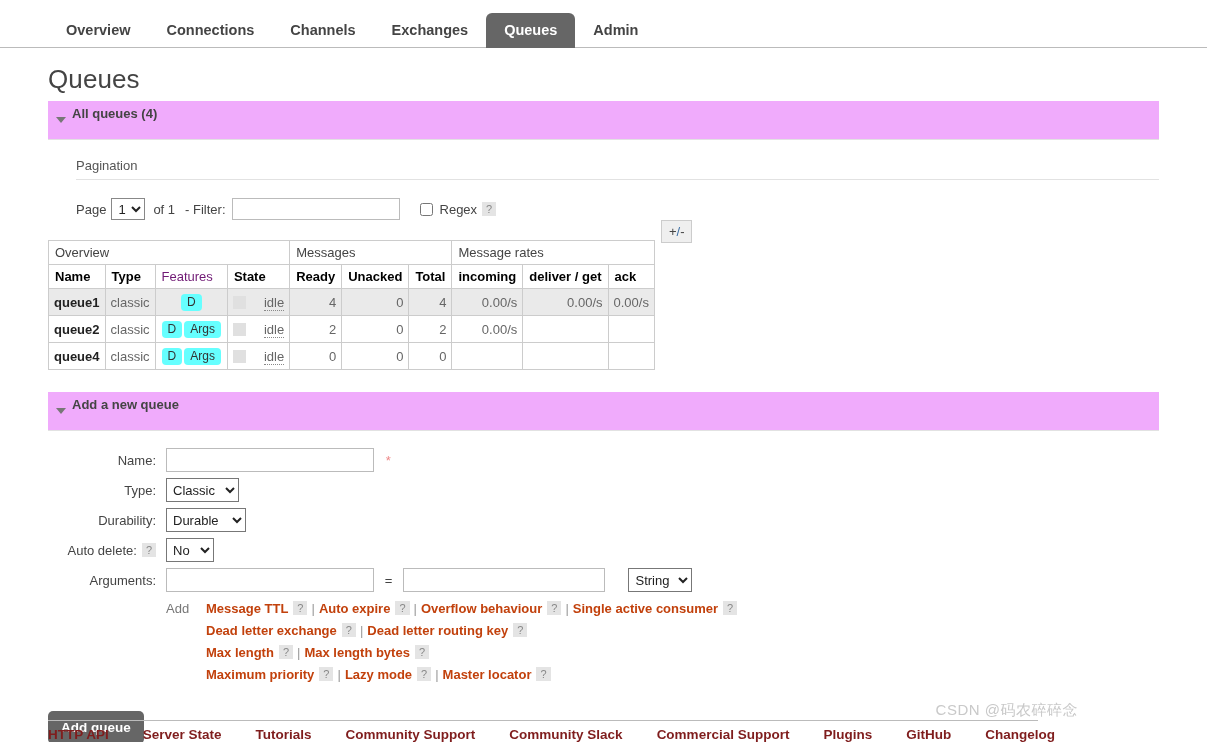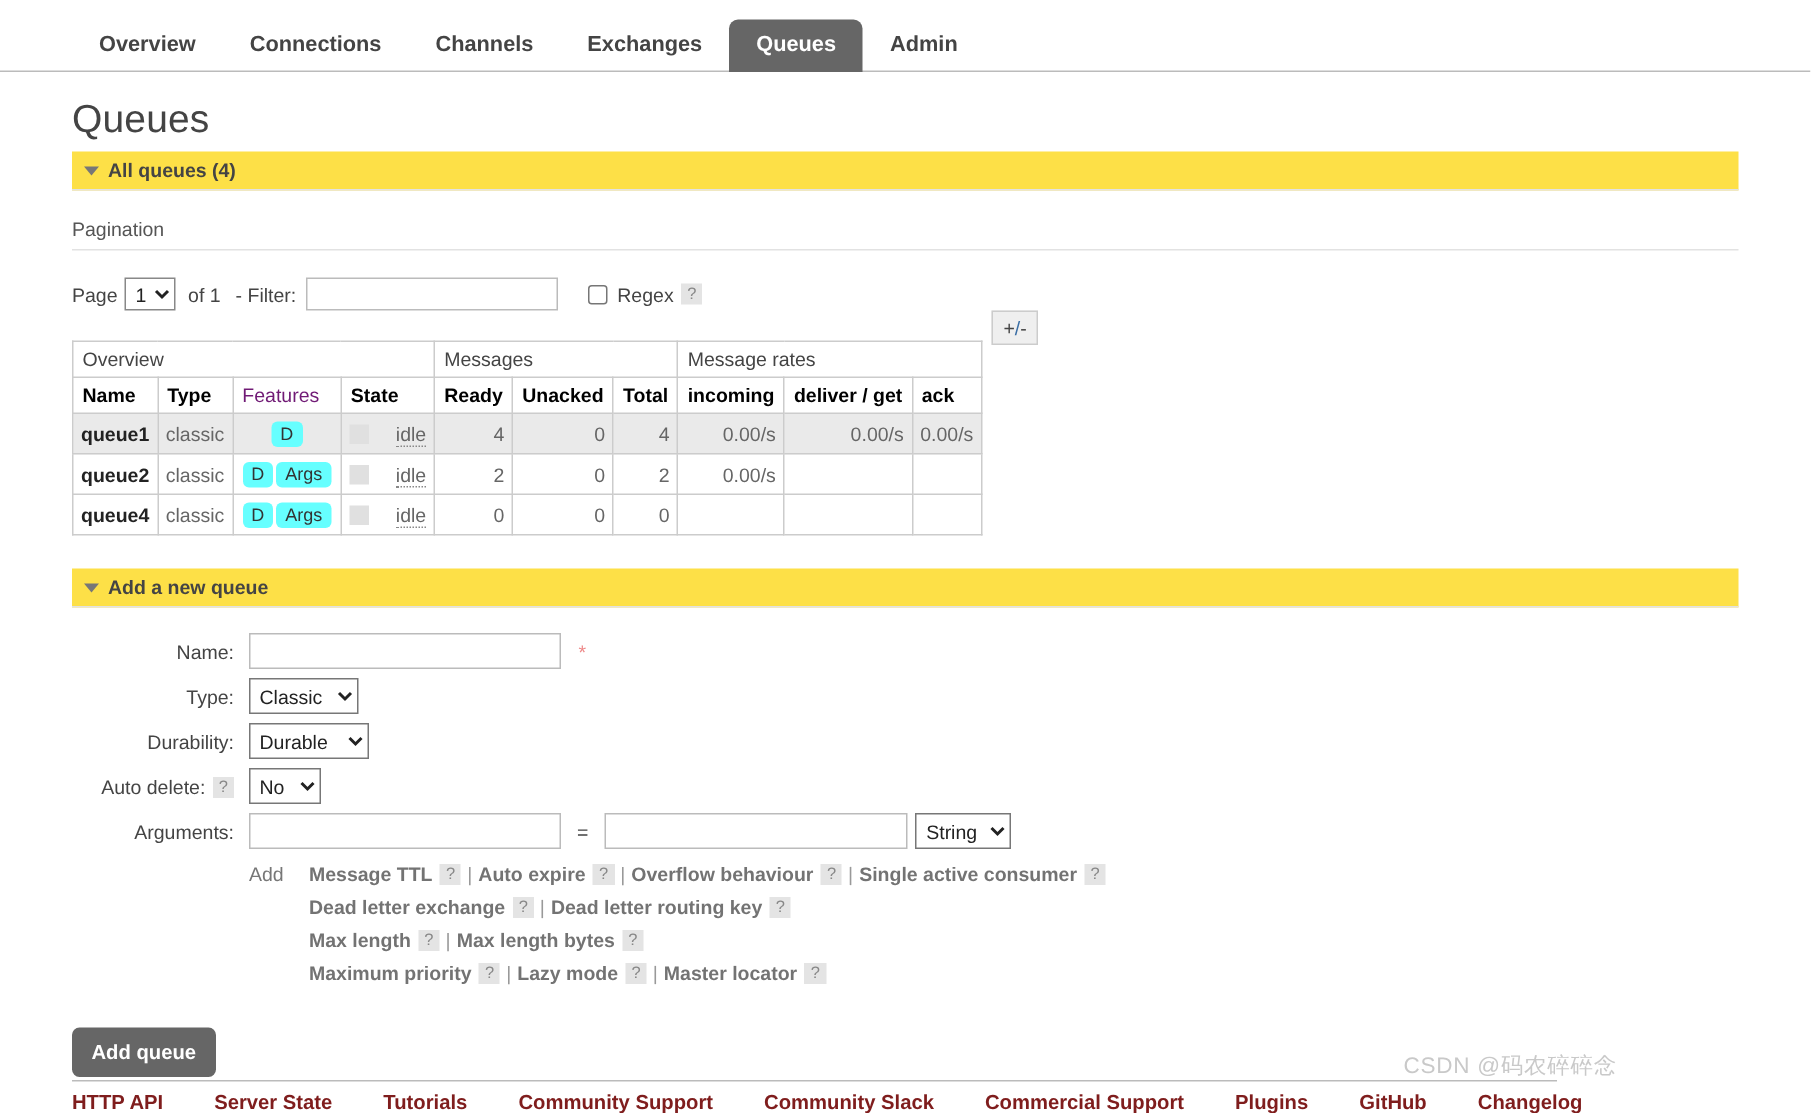--- a/index.html
+++ b/index.html
@@ -56,39 +56,39 @@
     font-weight: normal;
     color: #444;
     margin: 16px 0 6px 0;
     letter-spacing: 0.1px;
   }
   h2.section-head {
     font-size: 13px;
     font-weight: bold;
     color: #444;
     margin: 0;
-    padding: 5px 4px 5px 24px;
-    background: #fde047;
+    padding: 5px 4px 18px 24px;
+    background: #f0abfc;
     border-bottom: 1px solid #e2e2e2;
     position: relative;
     cursor: pointer;
   }
   h2.section-head .arrow {
     position: absolute;
     left: 8px;
     top: 50%;
     margin-top: -3px;
     width: 0; height: 0;
     border-left: 5px solid transparent;
     border-right: 5px solid transparent;
     border-top: 6px solid #777;
   }
 
   
-  .pagination-wrap { margin-top: 18px; }
+  .pagination-wrap { margin-top: 18px; margin-left: 28px; }
   .pagination-title {
     font-size: 13px;
     color: #555;
     padding-bottom: 6px;
     border-bottom: 1px solid #e2e2e2;
   }
   .pagination-controls {
     margin-top: 18px;
     display: flex;
     align-items: center;
@@ -251,21 +251,21 @@
     color: #777;
     font-size: 13px;
     line-height: 22px;
   }
   .arg-links .addword {
     display: inline-block;
     width: 40px;
     color: #777;
   }
   .arg-links a {
-    color: #737373;
+    color: #c2410c;
     font-weight: bold;
     text-decoration: none;
     cursor: pointer;
   }
   .arg-links .sep { color: #999; margin: 0 4px; }
   .arg-rows { margin-left: 0; }
   .arg-row { white-space: nowrap; }
   .arg-indent { display: inline-block; width: 40px; }
 
   .btn-primary {
@@ -468,21 +468,21 @@
           <td>
             <select id="auto-delete-select"><option>No</option><option>Yes</option></select>
           </td>
         </tr>
         <tr>
           <td class="label">Arguments:</td>
           <td>
             <input type="text" style="width: 208px;" id="arg-key">
             <span class="eq">=</span>
             <input type="text" style="width: 202px;" id="arg-val">
-            <select style="margin-left:2px;width:64px" id="arg-type"><option>String</option><option>Number</option><option>Boolean</option><option>List</option></select>
+            <select style="margin-left:20px;width:64px" id="arg-type"><option>String</option><option>Number</option><option>Boolean</option><option>List</option></select>
           </td>
         </tr>
         <tr>
           <td></td>
           <td class="arg-links">
             <div class="arg-rows">
                 <div class="arg-row"><span class="addword">Add</span><a>Message TTL</a><span class="help">?</span><span class="sep">|</span><a>Auto expire</a><span class="help">?</span><span class="sep">|</span><a>Overflow behaviour</a><span class="help">?</span><span class="sep">|</span><a>Single active consumer</a><span class="help">?</span></div>
                 <div class="arg-row"><span class="arg-indent"></span><a>Dead letter exchange</a><span class="help">?</span><span class="sep">|</span><a>Dead letter routing key</a><span class="help">?</span></div>
                 <div class="arg-row"><span class="arg-indent"></span><a>Max length</a><span class="help">?</span><span class="sep">|</span><a>Max length bytes</a><span class="help">?</span></div>
                 <div class="arg-row"><span class="arg-indent"></span><a>Maximum priority</a><span class="help">?</span><span class="sep">|</span><a>Lazy mode</a><span class="help">?</span><span class="sep">|</span><a>Master locator</a><span class="help">?</span></div>

